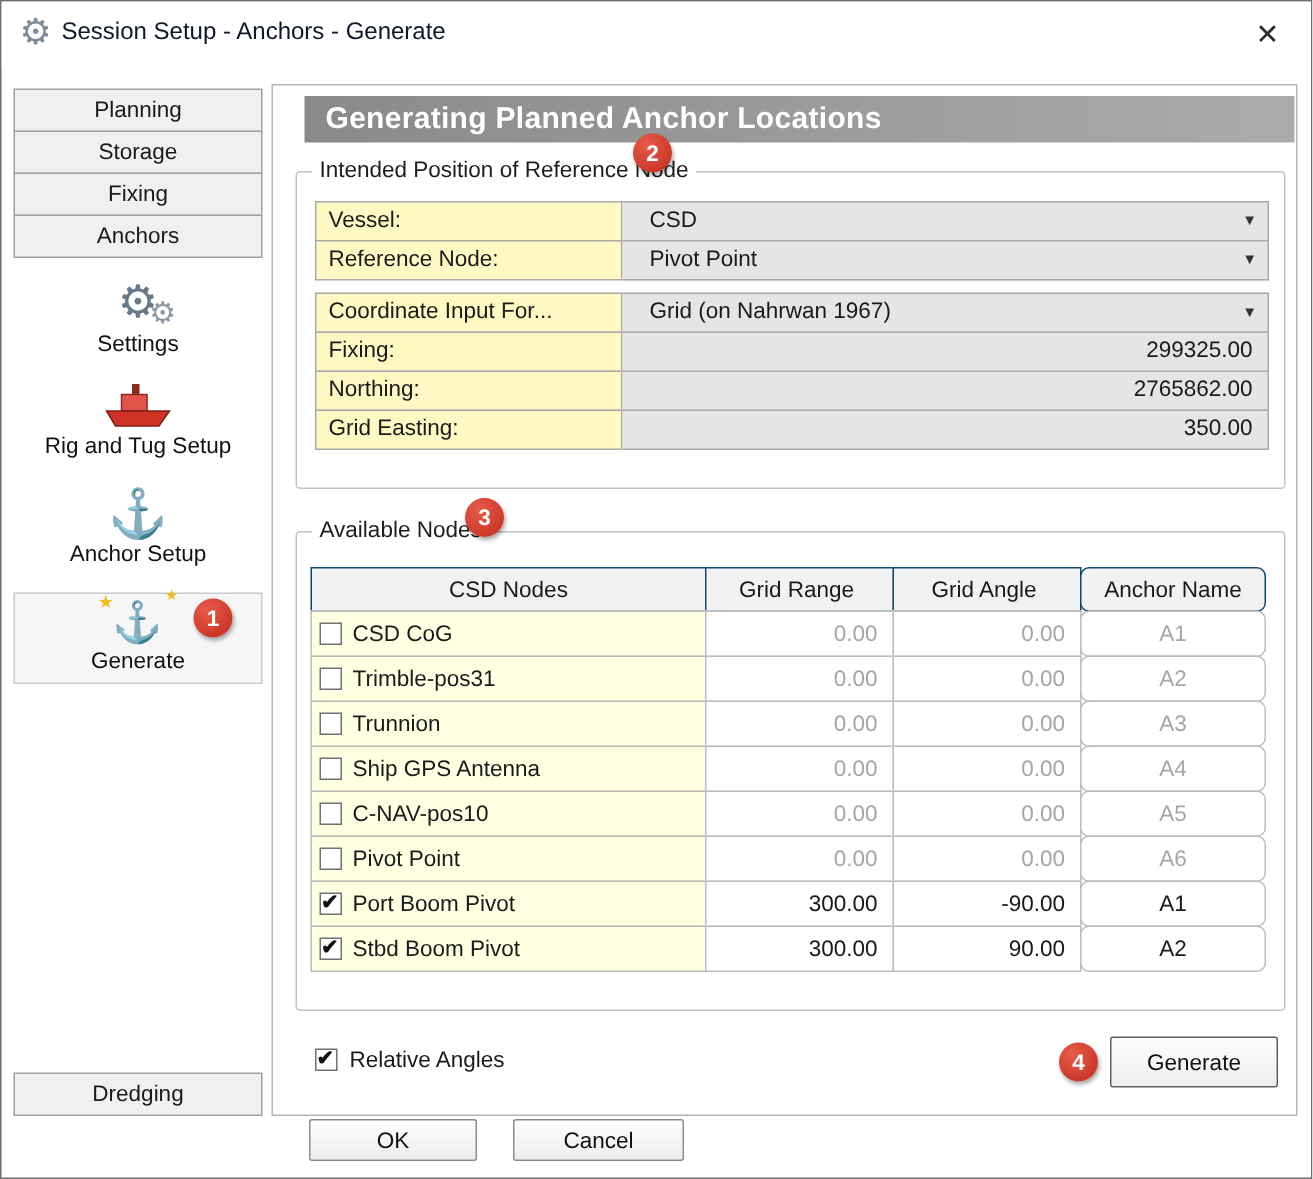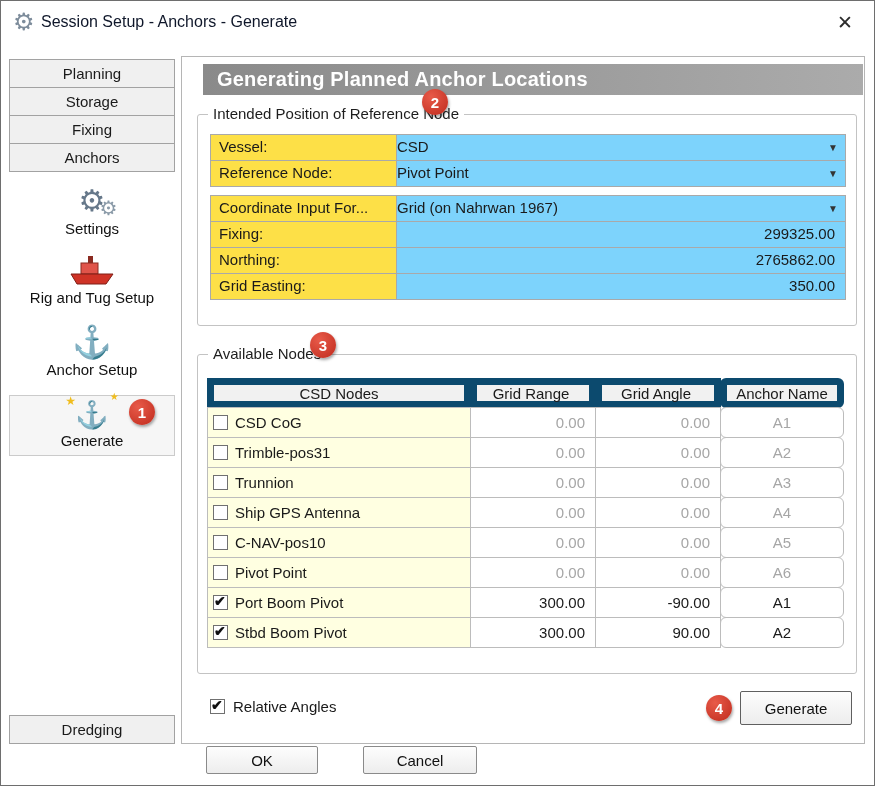--- a/index.html
+++ b/index.html
@@ -40,31 +40,31 @@
                  background:linear-gradient(to right,#8a8a8a,#ababab);
                  color:#fff; font-weight:bold; font-size:20px; line-height:31px; padding-left:14px; letter-spacing:.2px; }
 
   .groupbox { position:absolute; border:1px solid #c3c3c3; border-radius:3px; background:#fff; }
   .groupbox-title { position:absolute; top:-10px; left:10px; background:#fff; padding:0 5px; font-size:15px; color:#1d1d1d; }
 
   
   .form { position:absolute; left:12px; top:20px; width:636px; }
   .f-row { display:flex; height:27px; margin-top:-1px; }
   .f-row.gap { margin-top:8px; }
-  .f-label { width:187px; background:#fde047; border:1px solid #a9a9a9; padding:3px 8px; font-size:15px;
+  .f-label { width:205px; background:#fef9c3; border:1px solid #a9a9a9; padding:3px 8px; font-size:15px;
              white-space:nowrap; overflow:hidden; }
-  .f-value { flex:1; position:relative; background:#7dd3fc; border:1px solid #a9a9a9; border-left:none;
-             padding:3px 0; font-size:15px; }
+  .f-value { flex:1; position:relative; background:#e5e5e5; border:1px solid #a9a9a9; border-left:none;
+             padding:3px 18px; font-size:15px; }
   .f-value.num { text-align:right; padding-right:10px; }
   .dd-arrow { position:absolute; right:7px; top:7px; font-size:10px; color:#333; }
 
   
   .ntable { position:absolute; left:10px; top:23px; width:640px; font-size:15px; }
   .thead { display:flex; height:30px; margin-bottom:-1px; }
-  .th { background:#f1f1f1; border:7px solid #0c4a6e; margin-left:-1px; display:flex; align-items:center; justify-content:center;text-align:right; }
+  .th { background:#f1f1f1; border:1px solid #0c4a6e; margin-left:-1px; display:flex; align-items:center; justify-content:center;text-align:right; }
   .trow { display:flex; height:31px; margin-top:-1px; }
   .cell { border:1px solid #bcbcbc; margin-left:-1px; display:flex; align-items:center; background:#fff; }
   .c-name { width:264px; background:#ffffe1; padding-left:5px; }
   .c-range, .c-angle { width:126px; justify-content:flex-end; padding-right:10px; }
   .c-anchor { width:124px; justify-content:center;border-radius:6px; }
   .th.c-name { background:#f1f1f1; justify-content:center; padding-left:0; }
   .th.c-range, .th.c-angle { justify-content:center; padding-right:4px; }
   .trow.unchecked .c-range, .trow.unchecked .c-angle, .trow.unchecked .c-anchor { color:#a6a6a6; }
 
   .cb { position:relative; width:15px; height:15px; background:#fff; border:1px solid #707070; display:inline-block;
@@ -74,21 +74,21 @@
   
   .rel-angles { position:absolute; left:28px; top:641px; display:flex; align-items:center; font-size:15px; }
   .rel-angles .cb { margin-right:8px; }
   .btn { background:linear-gradient(#fdfdfd,#ededed); border:1px solid #8a8a8a; border-radius:2px;
          font-size:15px; font-family:"Liberation Sans", sans-serif; cursor:pointer; color:#111; }
   .generate-btn { position:absolute; left:558px; top:634px; width:112px; height:34px; border:1px solid #5f5f5f; }
 
   
   .footer-btn { position:absolute; height:28px; top:745px; }
   .ok-btn { left:205px; width:112px; }
-  .cancel-btn { left:362px; width:114px; }
+  .cancel-btn { left:341px; width:114px; }
 
   .svg-tug { display:block; margin:0 auto; }
 </style>
 </head>
 <body>
 
 <div class="dialog">
 
   <div class="titlebar">
     <span class="title-gear">⚙</span>

